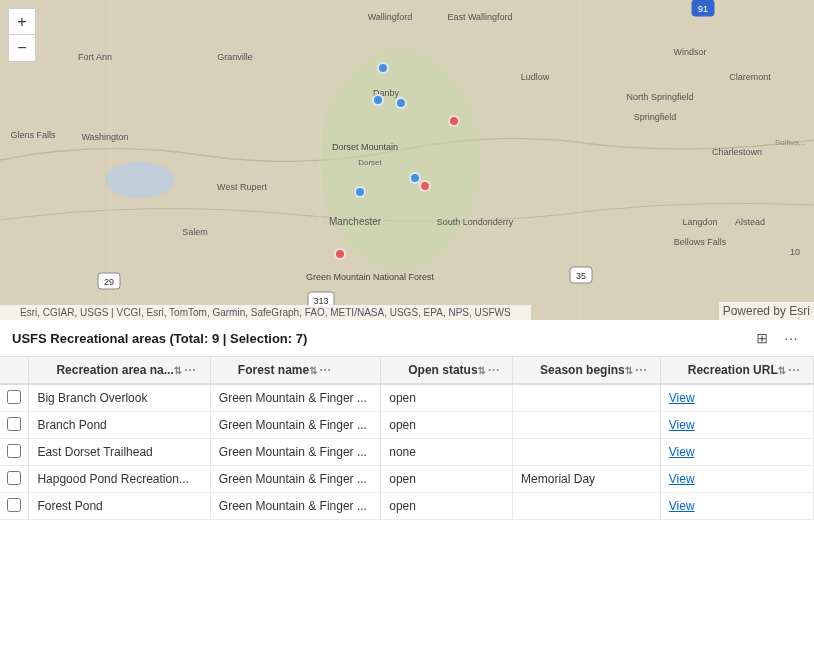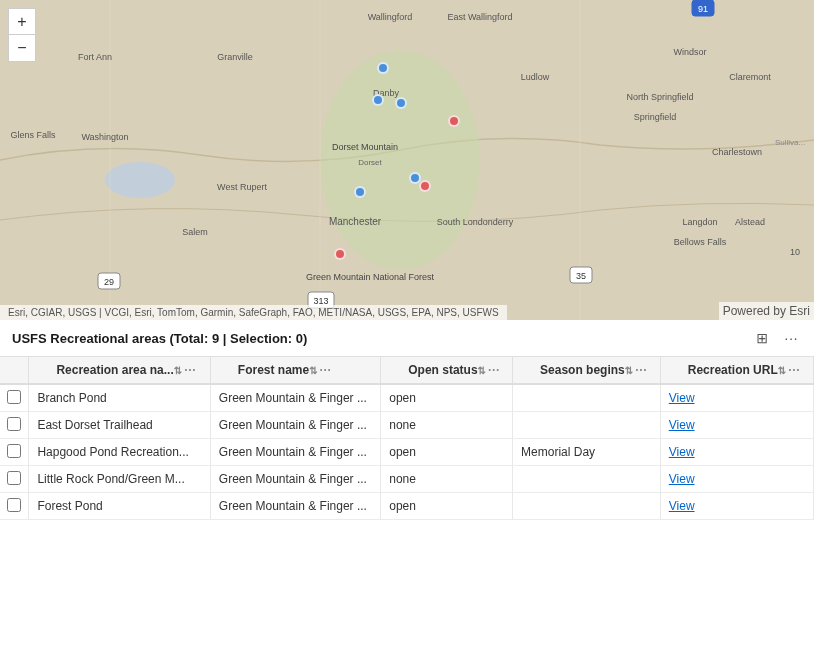--- a/index.html
+++ b/index.html
@@ -38,21 +38,21 @@
       color: #333;
     }
     .map-btn:last-child { border-bottom: none; }
 
     .map-attribution {
       position: absolute;
       bottom: 0; left: 0;
       background: rgba(255,255,255,0.7);
       font-size: 10px;
       color: #555;
-      padding: 2px 8px;
+      padding: 2px 20px;
     }
 
     .map-powered {
       position: absolute;
       bottom: 0; right: 0;
       background: rgba(255,255,255,0.7);
       font-size: 12px;
       color: #555;
       padding: 2px 4px;
     }
@@ -261,21 +261,21 @@
     <button class="map-btn">+</button>
     <button class="map-btn">−</button>
   </div>
 
   <div class="map-attribution">Esri, CGIAR, USGS | VCGI, Esri, TomTom, Garmin, SafeGraph, FAO, METI/NASA, USGS, EPA, NPS, USFWS</div>
   <div class="map-powered">Powered by Esri</div>
 </div>
 
 <div id="table-area">
   <div id="table-header">
-    <div id="table-title">USFS Recreational areas (Total: 9 | Selection: 0)</div>
+    <div id="table-title">USFS Recreational areas (Total: 9 | Selection: 7)</div>
     <div id="table-icons">
       <button class="icon-btn">⊞</button>
       <button class="icon-btn">···</button>
     </div>
   </div>
 
   <table id="data-table">
     <thead>
       <tr>
         <th class="col-check checkbox-cell"></th>
@@ -310,58 +310,58 @@
         <th class="col-url">
           <div class="th-inner">
             <span>Recreation URL</span>
             <span class="th-sort">⇅</span>
             <span class="th-more">···</span>
           </div>
         </th>
       </tr>
     </thead>
     <tbody id="table-body">
-        <tr>
-    <td class="checkbox-cell">
-      <input type="checkbox" class="row-checkbox" style="">
-    </td>
-    <td>Branch Pond</td>
+    <tr>
+    <td class="checkbox-cell">
+      <input type="checkbox" class="row-checkbox" style="">
+    </td>
+    <td>Big Branch Overlook</td>
     <td>Green Mountain &amp; Finger ...</td>
     <td>open</td>
     <td></td>
     <td><span class="view-link">View</span></td>
   </tr>
         <tr>
     <td class="checkbox-cell">
       <input type="checkbox" class="row-checkbox" style="">
     </td>
+    <td>Branch Pond</td>
+    <td>Green Mountain &amp; Finger ...</td>
+    <td>open</td>
+    <td></td>
+    <td><span class="view-link">View</span></td>
+  </tr>
+        <tr>
+    <td class="checkbox-cell">
+      <input type="checkbox" class="row-checkbox" style="">
+    </td>
     <td>East Dorset Trailhead</td>
     <td>Green Mountain &amp; Finger ...</td>
     <td>none</td>
     <td></td>
     <td><span class="view-link">View</span></td>
   </tr>
         <tr>
     <td class="checkbox-cell">
       <input type="checkbox" class="row-checkbox" style="">
     </td>
     <td>Hapgood Pond Recreation...</td>
     <td>Green Mountain &amp; Finger ...</td>
     <td>open</td>
     <td>Memorial Day</td>
-    <td><span class="view-link">View</span></td>
-  </tr>
-        <tr>
-    <td class="checkbox-cell">
-      <input type="checkbox" class="row-checkbox" style="">
-    </td>
-    <td>Little Rock Pond/Green M...</td>
-    <td>Green Mountain &amp; Finger ...</td>
-    <td>none</td>
-    <td></td>
     <td><span class="view-link">View</span></td>
   </tr>
         <tr>
     <td class="checkbox-cell">
       <input type="checkbox" class="row-checkbox" style="">
     </td>
     <td>Forest Pond</td>
     <td>Green Mountain &amp; Finger ...</td>
     <td>open</td>
     <td></td>

